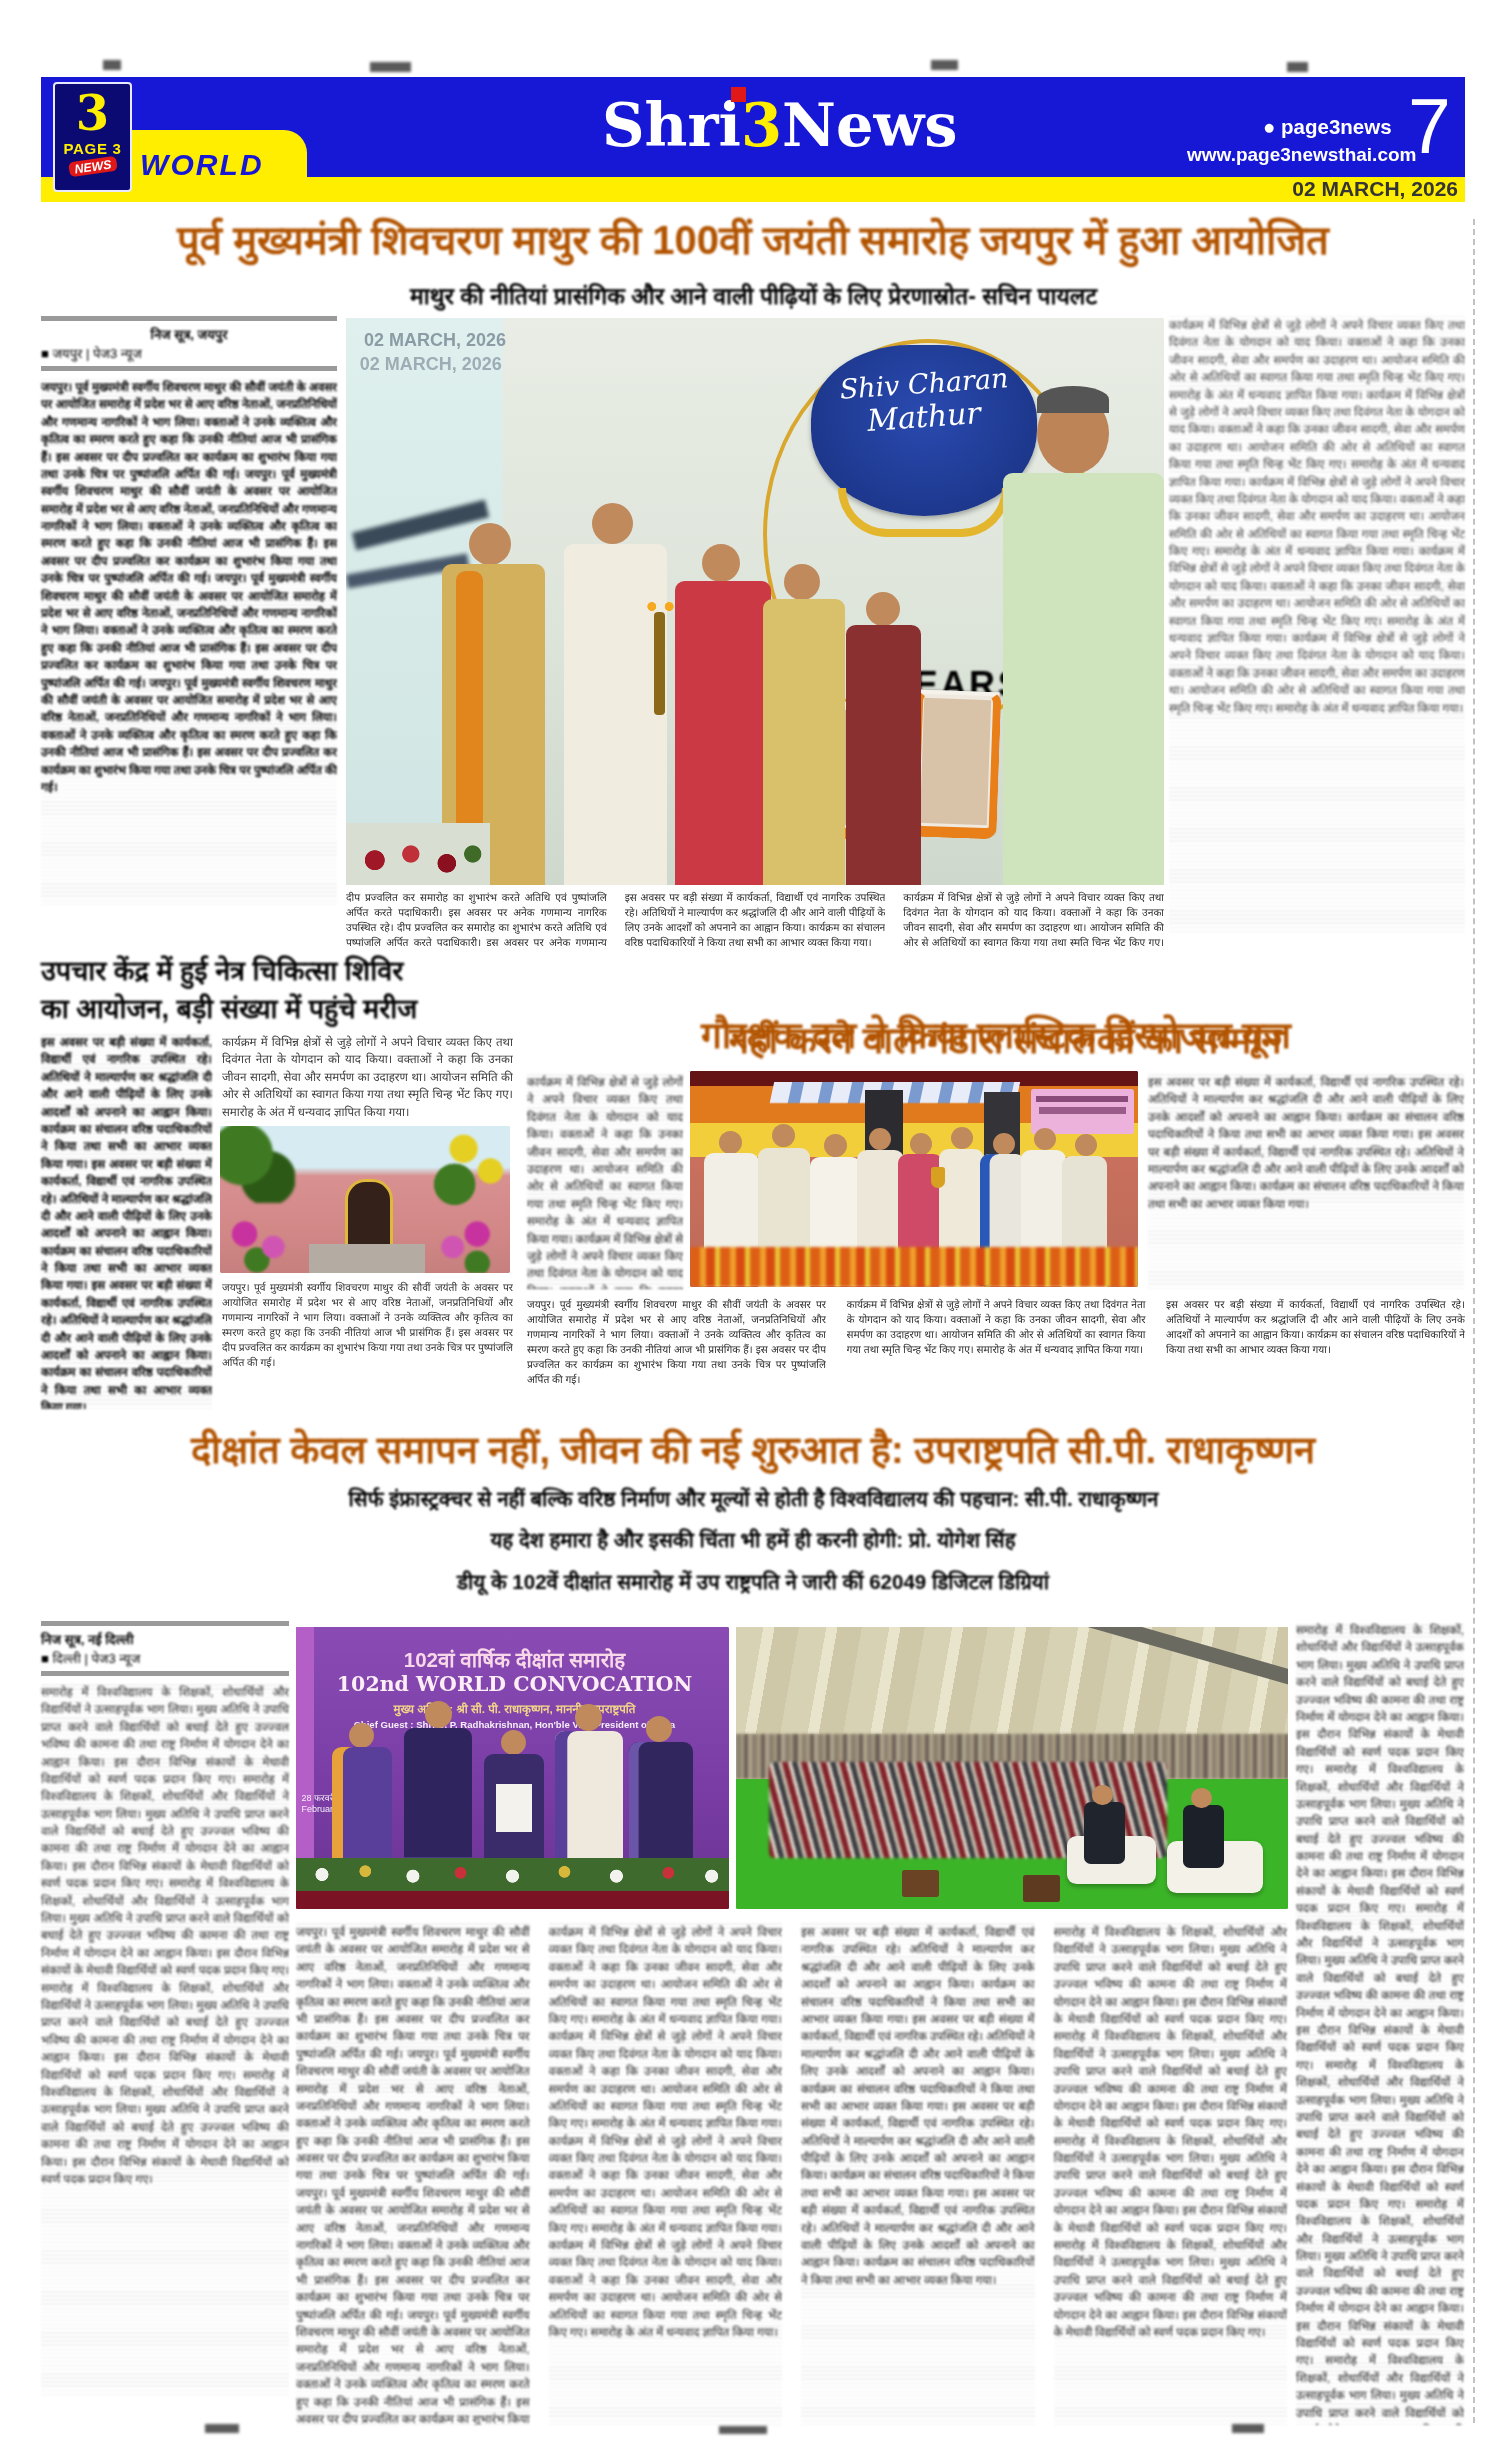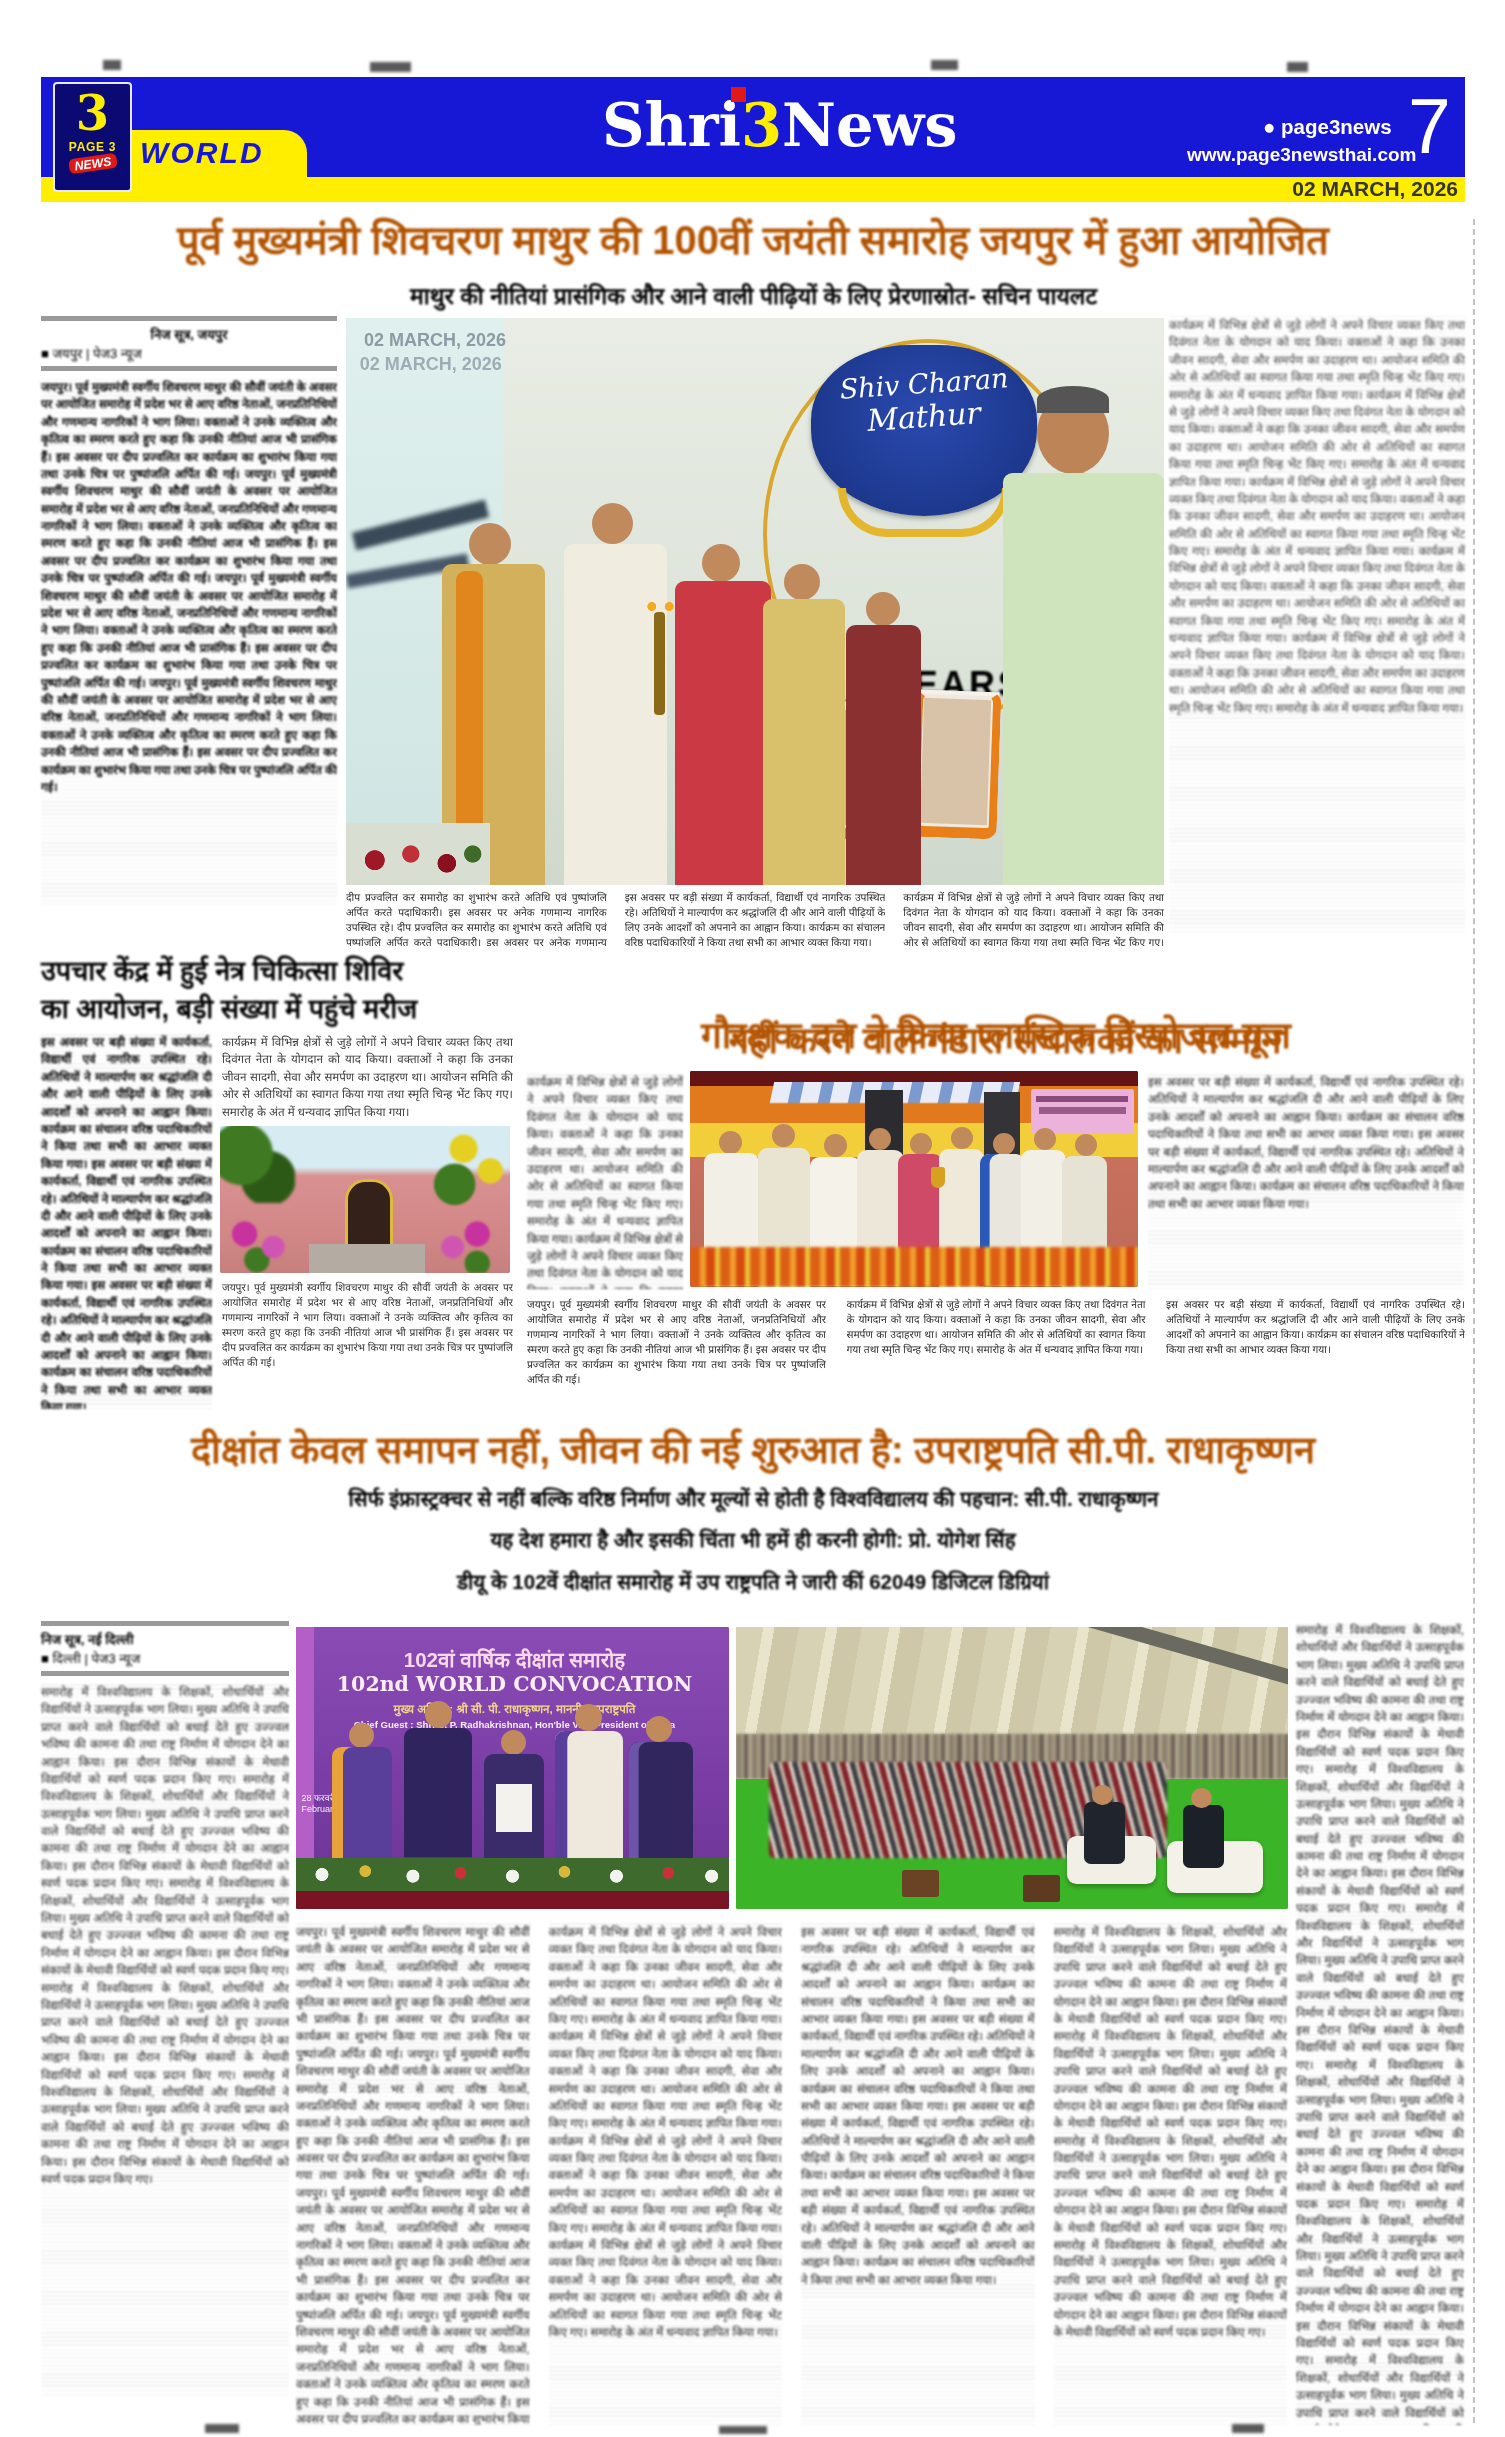--- a/index.html
+++ b/index.html
@@ -4,25 +4,25 @@
 <style>
   html,body{margin:0;padding:0;}
   body{width:1506px;height:2438px;position:relative;background:#ffffff;
        font-family:"Liberation Sans","DejaVu Sans",sans-serif;overflow:hidden;}
   .abs{position:absolute;}
   
   .blueband{background:#1717d6;}
   .yellowstrip{background:#ffee00;}
   .logo-box{background:#0a0a72;border:2.1px solid #e8e8ff;border-radius:4.1px;text-align:center;color:#ffee00;}
   .logo-3{font-size:48px;font-weight:bold;line-height:53px;font-family:"DejaVu Serif",serif;}
-  .logo-page3{font-size:12px;font-weight:bold;letter-spacing:0.7px;}
+  .logo-page3{font-size:15px;font-weight:bold;letter-spacing:0.7px;}
   .logo-news{background:#e01818;color:#fff;font-style:italic;font-weight:bold;font-size:12.3px;
              transform:rotate(-8deg);border-radius:5.5px;padding:0.7px 5.5px;display:inline-block;margin-top:2.7px;}
   .world-tab{background:#ffee00;border-radius:0 23px 0 0;}
-  .world-txt{color:#1717d6;font-weight:bold;font-style:italic;font-size:30px;letter-spacing:2.1px;}
+  .world-txt{color:#1717d6;font-weight:bold;font-style:italic;font-size:30px;letter-spacing:2.1px;margin-top:12px;}
   .masthead{color:#ffffff;font-family:"DejaVu Serif",serif;font-weight:bold;font-size:59px;line-height:59px;}
   .masthead .m3{color:#ffee00;position:relative;}
   .m3 .redsq{position:absolute;left:-9.6px;top:-4.1px;width:15px;height:15px;background:#e01818;}
   .head-social{color:#fff;font-weight:bold;font-size:20.5px;}
   .head-web{color:#fff;font-weight:bold;font-size:19px;}
   .pageno{color:#fff;font-size:77px;font-weight:normal;font-family:"Liberation Sans",sans-serif;}
   .date-txt{color:#4a4a4a;font-weight:bold;font-size:21px;filter:blur(0.7px) contrast(1.4);}
   
   .deg{filter:blur(0.8px) contrast(1.5);}
   .deg2{filter:blur(1.1px) contrast(1.9);}

